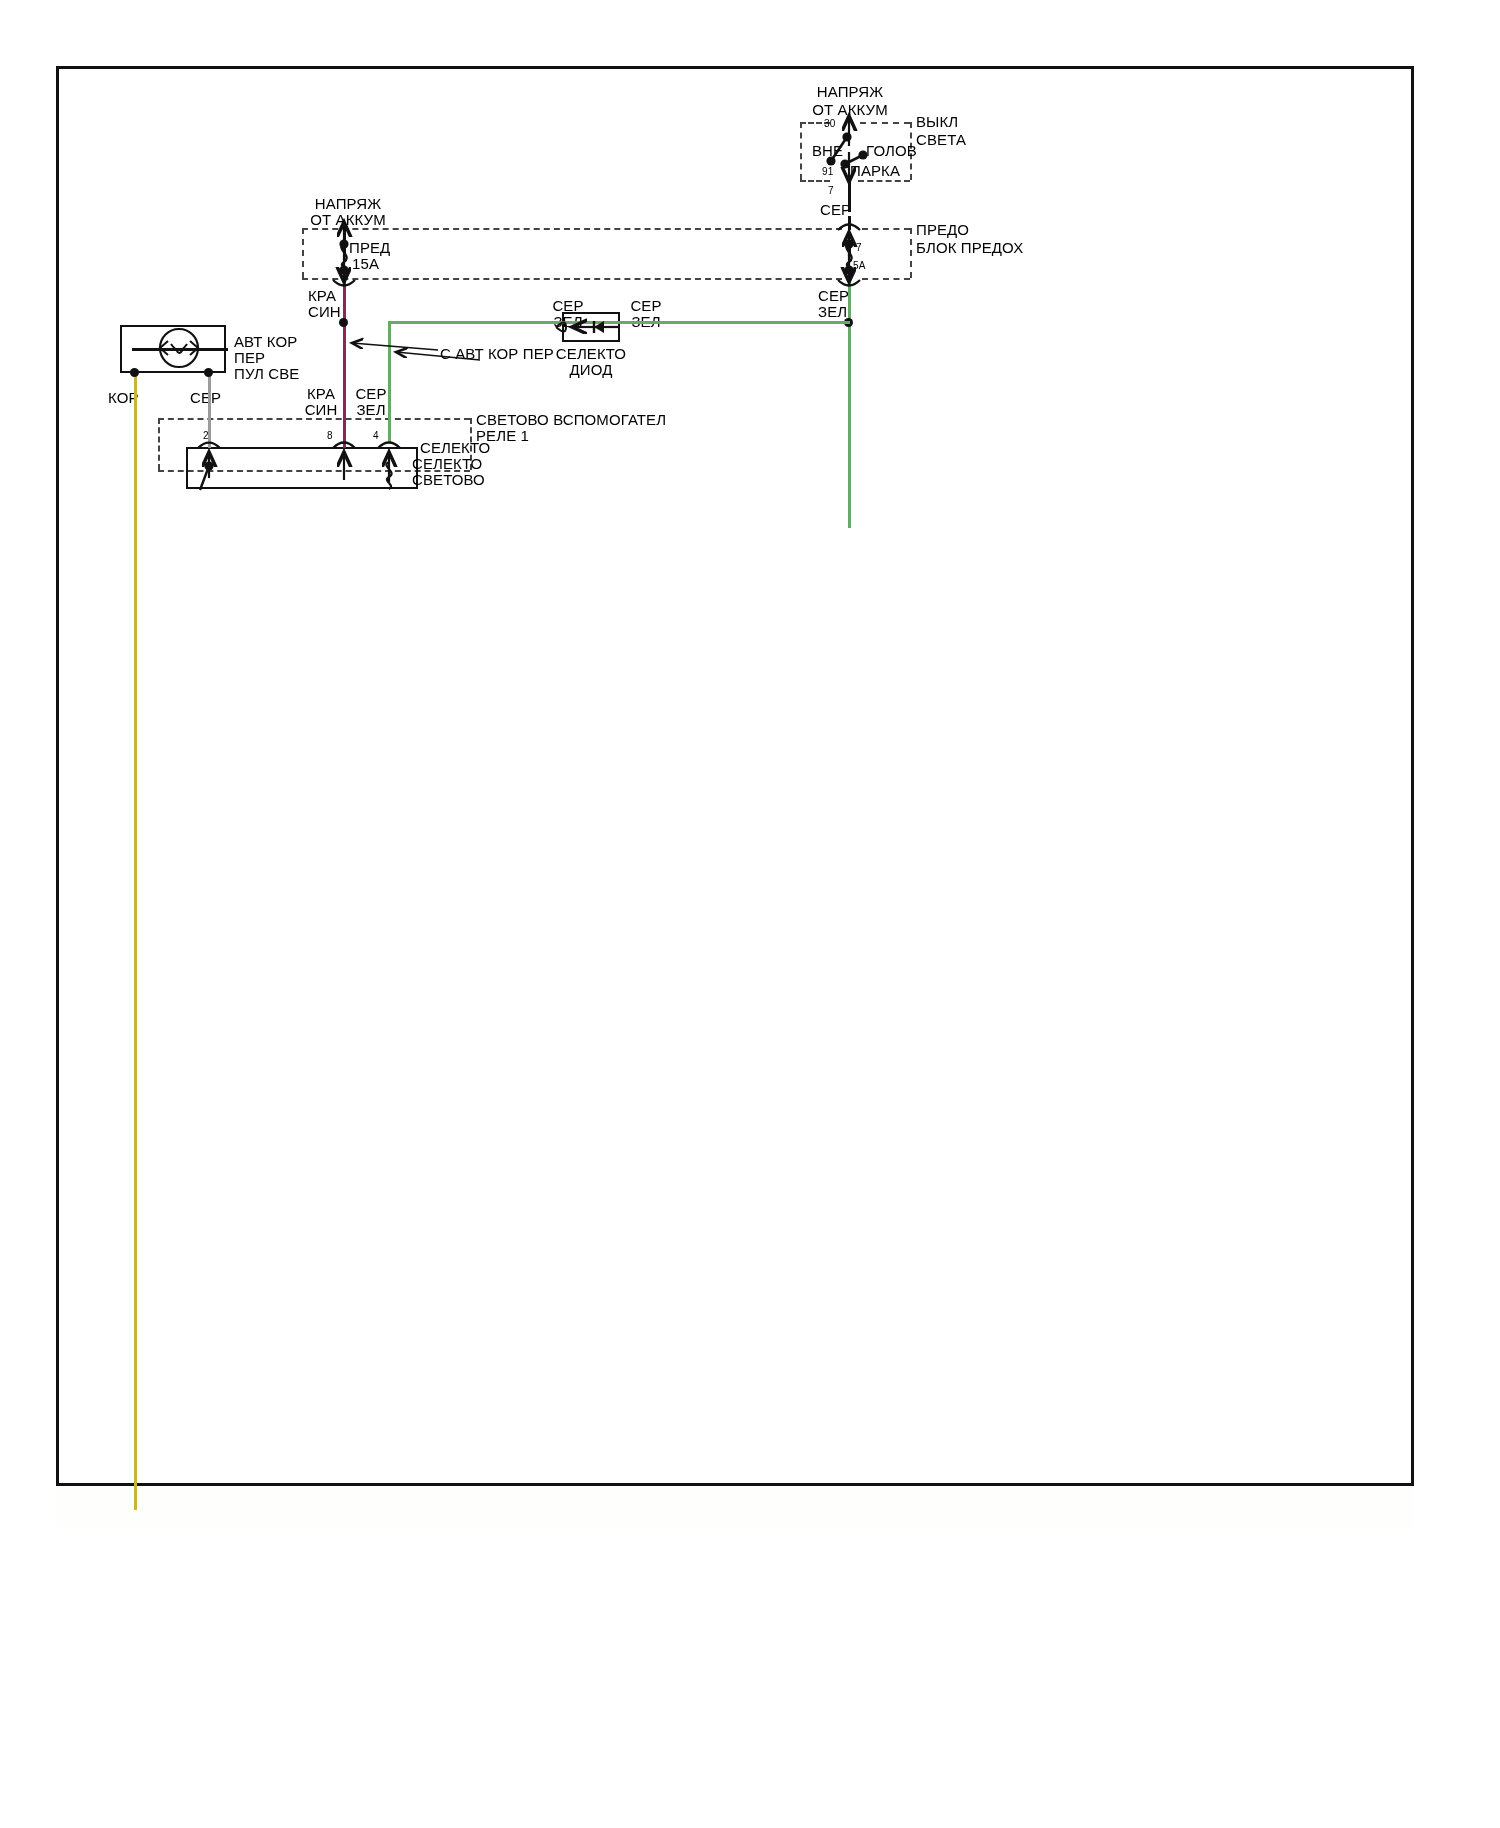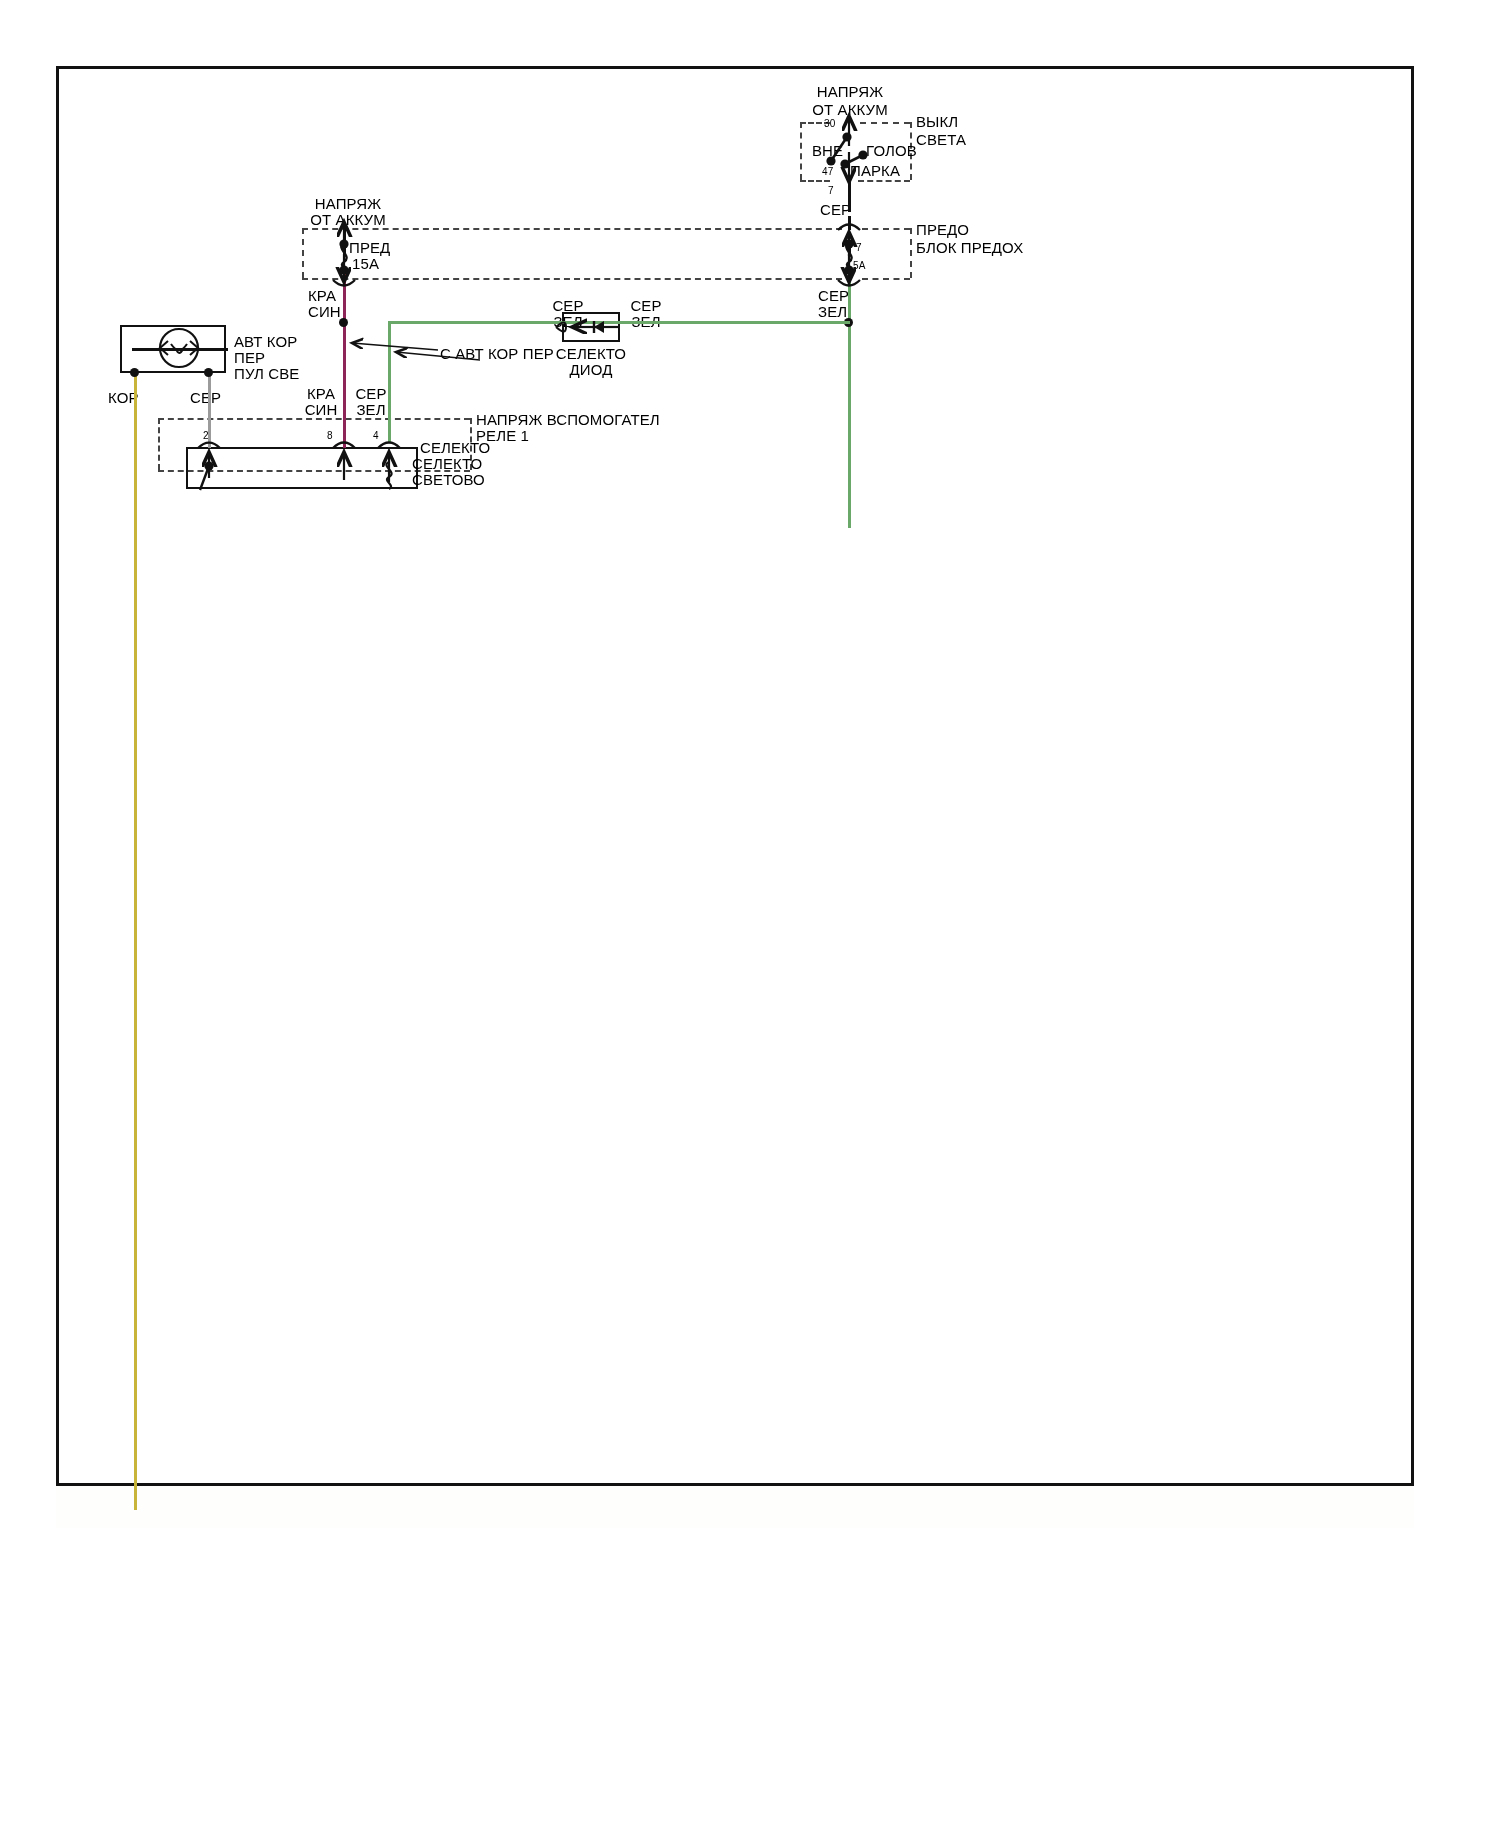--- a/index.html
+++ b/index.html
@@ -262,21 +262,21 @@
     <div class="dash-h" style="left:860px;top:122px;width:50px;"></div>
     <div class="dash-v" style="left:800px;top:122px;height:58px;"></div>
     <div class="dash-v" style="left:910px;top:122px;height:58px;"></div>
     <div class="dash-h" style="left:800px;top:180px;width:30px;"></div>
     <div class="dash-h" style="left:858px;top:180px;width:52px;"></div>
 
     <div class="lbl" style="left:916px;top:114px;">ВЫКЛ</div>
     <div class="lbl" style="left:916px;top:132px;">СВЕТА</div>
 
     <div class="lbl num" style="left:824px;top:116px;">30</div>
-    <div class="lbl num" style="left:822px;top:164px;">47</div>
+    <div class="lbl num" style="left:822px;top:164px;">91</div>
     <div class="lbl" style="left:812px;top:143px;">ВНЕ</div>
     <div class="lbl" style="left:866px;top:143px;">ГОЛОВ</div>
     <div class="lbl" style="left:850px;top:163px;">ПАРКА</div>
 
     <div class="lbl num" style="left:828px;top:183px;">7</div>
     <div class="lbl" style="left:820px;top:202px;">СЕР</div>
 
     <div class="dash-h" style="left:302px;top:228px;width:540px;"></div>
     <div class="dash-h" style="left:862px;top:228px;width:48px;"></div>
     <div class="dash-v" style="left:302px;top:228px;height:50px;"></div>
@@ -323,21 +323,21 @@
     <div class="lbl lbl-c" style="left:295px;top:386px;width:52px;">КРА</div>
     <div class="lbl lbl-c" style="left:295px;top:402px;width:52px;">СИН</div>
     <div class="lbl lbl-c" style="left:345px;top:386px;width:52px;">СЕР</div>
     <div class="lbl lbl-c" style="left:345px;top:402px;width:52px;">ЗЕЛ</div>
 
     <div class="dash-h" style="left:158px;top:418px;width:312px;"></div>
     <div class="dash-v" style="left:158px;top:418px;height:52px;"></div>
     <div class="dash-v" style="left:470px;top:418px;height:52px;"></div>
     <div class="dash-h" style="left:158px;top:470px;width:312px;"></div>
 
-    <div class="lbl" style="left:476px;top:412px;">НАПРЯЖ ВСПОМОГАТЕЛ</div>
+    <div class="lbl" style="left:476px;top:412px;">СВЕТОВО ВСПОМОГАТЕЛ</div>
     <div class="lbl" style="left:476px;top:428px;">РЕЛЕ 1</div>
 
     <div class="lbl num" style="left:203px;top:428px;">2</div>
     <div class="lbl num" style="left:327px;top:428px;">8</div>
     <div class="lbl num" style="left:373px;top:428px;">4</div>
 
     <div class="solidbox" style="left:186px;top:447px;width:232px;height:42px;"></div>
     <div class="lbl" style="left:420px;top:440px;">СЕЛЕКТО</div>
     <div class="lbl" style="left:412px;top:456px;">СЕЛЕКТО</div>
     <div class="lbl" style="left:412px;top:472px;">СВЕТОВО</div>

